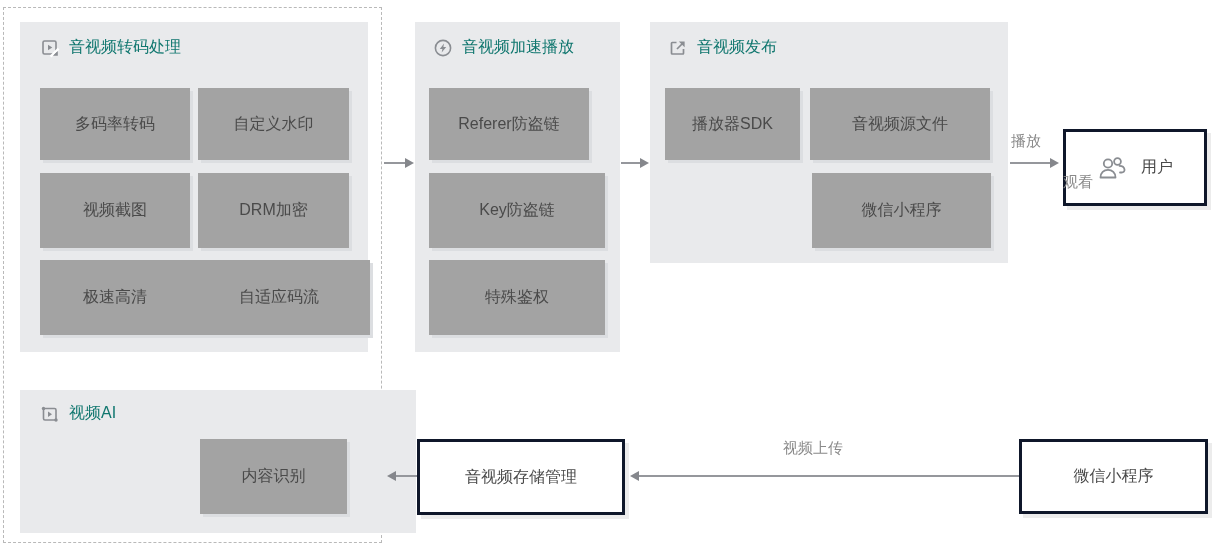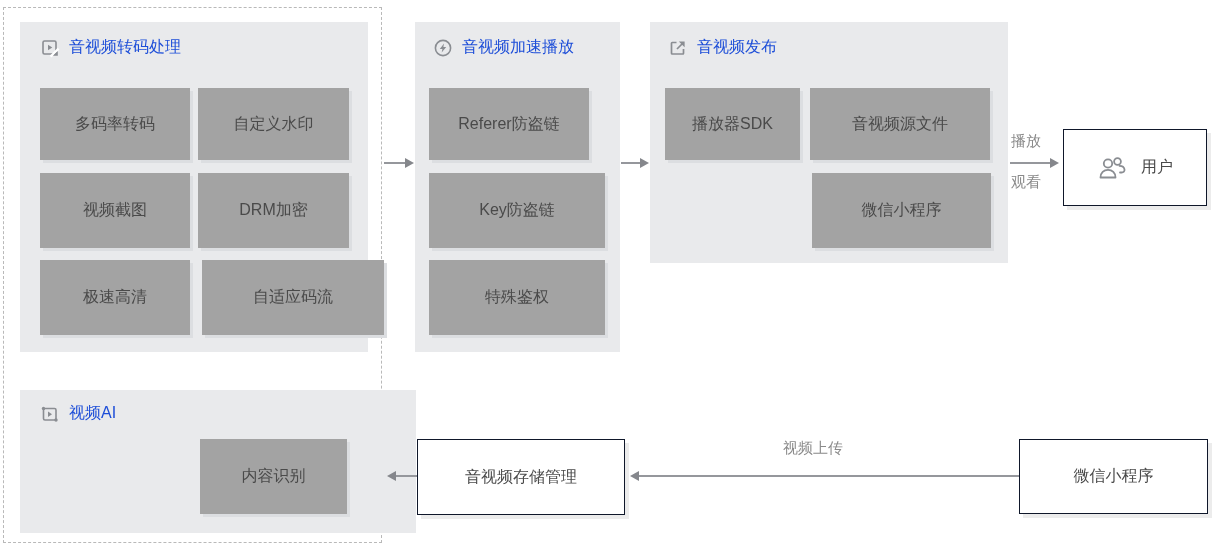--- a/index.html
+++ b/index.html
@@ -1,23 +1,23 @@
 <!DOCTYPE html>
 <html><head>
 <meta charset="utf-8">
 <style>
   html,body{margin:0;padding:0;background:#ffffff;}
   body{font-family:"Liberation Sans","DejaVu Sans",sans-serif;}
   .canvas{position:relative;width:1219px;height:554px;background:#fff;overflow:hidden;}
   .dashed-group{position:absolute;left:3px;top:7px;width:379px;height:536px;border:1px dashed #b9b9b9;box-sizing:border-box;}
   .section{position:absolute;background:#e9eaec;}
   .sec-head{position:absolute;display:flex;align-items:center;gap:9px;}
-  .sec-title{font-size:16px;color:#1d4ed8;white-space:nowrap;}
+  .sec-title{font-size:16px;color:#0f766e;white-space:nowrap;}
   .item{position:absolute;background:#a3a3a3;box-shadow:3px 3px 0 #dcdee1;display:flex;align-items:center;justify-content:center;font-size:16px;color:#4a4a4a;white-space:nowrap;}
-  .node{position:absolute;background:#fff;border:1px solid #0f172a;box-shadow:4px 4px 0 #ececec;box-sizing:border-box;display:flex;align-items:center;justify-content:center;font-size:16px;color:#4a4a4a;gap:14px;white-space:nowrap;}
+  .node{position:absolute;background:#fff;border:3px solid #0f172a;box-shadow:4px 4px 0 #ececec;box-sizing:border-box;display:flex;align-items:center;justify-content:center;font-size:16px;color:#4a4a4a;gap:14px;white-space:nowrap;}
   .hline{position:absolute;height:2px;background:#95979c;}
   .ah-r{position:absolute;width:0;height:0;border-top:5px solid transparent;border-bottom:5px solid transparent;border-left:9px solid #85878c;}
   .ah-l{position:absolute;width:0;height:0;border-top:5px solid transparent;border-bottom:5px solid transparent;border-right:9px solid #85878c;}
   .lbl{position:absolute;font-size:15px;color:#8a8a8a;white-space:nowrap;}
   svg{display:block;}
 </style>
 </head>
 <body>
 
 <div class="canvas">
@@ -32,21 +32,21 @@
         <path d="M10.6 18.6 L18.6 10.6" stroke="#ffffff" stroke-width="2.4" fill="none"></path>
         <path d="M12.9 17.8 L17.8 17.8 L17.8 12.9 Z" fill="#8a8d92"></path>
       </svg>
       <span class="sec-title">音视频转码处理</span>
     </div>
     <div class="item" style="left:20px;top:66px;width:150px;height:72px">多码率转码</div>
     <div class="item" style="left:178px;top:66px;width:151px;height:72px">自定义水印</div>
     <div class="item" style="left:20px;top:151px;width:150px;height:75px">视频截图</div>
     <div class="item" style="left:178px;top:151px;width:151px;height:75px">DRM加密</div>
     <div class="item" style="left:20px;top:238px;width:150px;height:75px">极速高清</div>
-    <div class="item" style="left:182px;top:238px;width:182px;height:75px">自适应码流</div>
+    <div class="item" style="left:168px;top:238px;width:182px;height:75px">自适应码流</div>
   </div>
 
   <div class="section" style="left:20px;top:390px;width:396px;height:143px">
     <div class="sec-head" style="left:20px;top:13px">
       <svg width="20" height="20" viewBox="0 0 20 20">
         <rect x="3.5" y="4.5" width="12.5" height="11.5" rx="1.5" fill="none" stroke="#8a8d92" stroke-width="1.6"></rect>
         <path d="M8 7.5 L12 10.2 L8 12.9 Z" fill="#8a8d92"></path>
         <circle cx="3.5" cy="4.5" r="1.7" fill="#8a8d92"></circle>
         <circle cx="16" cy="16" r="1.7" fill="#8a8d92"></circle>
       </svg>
@@ -98,21 +98,21 @@
 
   <div class="hline" style="left:384px;top:162px;width:21px"></div>
   <div class="ah-r" style="left:405px;top:158px"></div>
 
   <div class="hline" style="left:621px;top:162px;width:19px"></div>
   <div class="ah-r" style="left:640px;top:158px"></div>
 
   <div class="hline" style="left:1010px;top:162px;width:40px"></div>
   <div class="ah-r" style="left:1050px;top:158px"></div>
   <div class="lbl" style="left:1011px;top:132px">播放</div>
-  <div class="lbl" style="left:1011px;top:173px">观看</div>
+  <div class="lbl" style="left:1063px;top:173px">观看</div>
 
   <div class="hline" style="left:639px;top:475px;width:380px"></div>
   <div class="ah-l" style="left:630px;top:471px"></div>
   <div class="lbl" style="left:783px;top:439px">视频上传</div>
 
   <div class="hline" style="left:396px;top:475px;width:21px"></div>
   <div class="ah-l" style="left:387px;top:471px"></div>
 
 </div>
 

